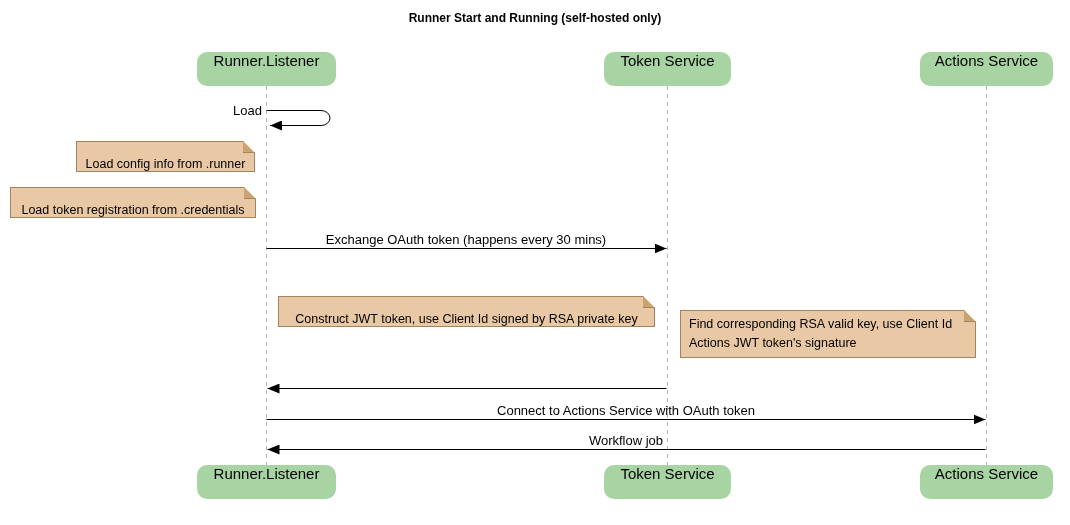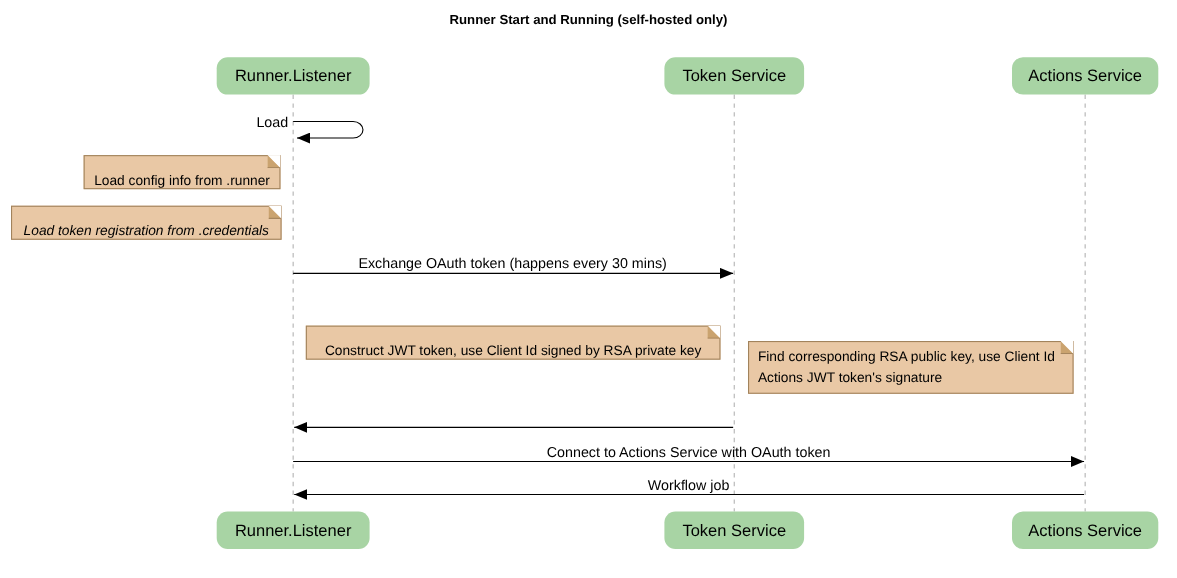--- a/index.html
+++ b/index.html
@@ -15,21 +15,21 @@
     position:relative;width:1070px;height:525px;background:#ffffff;
     font-family:"Liberation Sans",sans-serif;color:var(--ink);overflow:hidden;
   }
   .svg-layer{position:absolute;left:0;top:0;width:1070px;height:525px;}
   .title{
     position:absolute;top:11px;left:0;width:100%;text-align:center;
     font-size:12px;font-weight:bold;white-space:nowrap;
   }
   .participant{
     position:absolute;height:34px;background:var(--participant-fill);
-    border-radius:10px;display:flex;align-items:center;justify-content:center;
+    border-radius:10px;display:flex;align-items:flex-start;justify-content:center;
     font-size:15px;white-space:nowrap;
   }
   .note{
     position:absolute;background:var(--note-fill);
     border:1px solid var(--note-border);box-sizing:border-box;
     font-size:12.5px;display:flex;align-items:flex-end;justify-content:center;
     white-space:nowrap;
   }
   .note.multiline{
     flex-direction:column;align-items:flex-start;justify-content:center;
@@ -89,40 +89,40 @@
 
   <div class="msg-label right-align" style="left:262px;top:103px;">Load</div>
 
   <div class="note" style="left:76px;top:141px;width:179px;height:31px;">
     <span class="fold">
         <span class="fold-cover"></span>
         <span class="fold-flap"></span>
       </span>
     <span>Load config info from .runner</span>
   </div>
-  <div class="note" style="left:10px;top:187px;width:246px;height:31px;font-style:italic;">
+  <div class="note" style="left:10px;top:187px;width:246px;height:31px;">
     <span class="fold">
         <span class="fold-cover"></span>
         <span class="fold-flap"></span>
       </span>
     <span>Load token registration from .credentials</span>
   </div>
   <div class="note" style="left:278px;top:264px;width:377px;height:31px;margin-top:32px;">
     <span class="fold">
         <span class="fold-cover"></span>
         <span class="fold-flap"></span>
       </span>
     <span>Construct JWT token, use Client Id signed by RSA private key</span>
   </div>
   <div class="note multiline" style="left:680px;top:310px;width:296px;height:48px;">
     <span class="fold">
         <span class="fold-cover"></span>
         <span class="fold-flap"></span>
       </span>
-    <span>Find corresponding RSA public key, use Client Id</span>
+    <span>Find corresponding RSA valid key, use Client Id</span>
     <span>Actions JWT token's signature</span>
   </div>
 
   <div class="msg-label" style="left:466px;top:232px;">Exchange OAuth token (happens every 30 mins)</div>
   <div class="msg-label" style="left:626px;top:403px;">Connect to Actions Service with OAuth token</div>
   <div class="msg-label" style="left:626px;top:433px;">Workflow job</div>
 
   <div class="participant" style="left:197px;top:465px;width:139px;">
     <span>Runner.Listener</span>
   </div>

